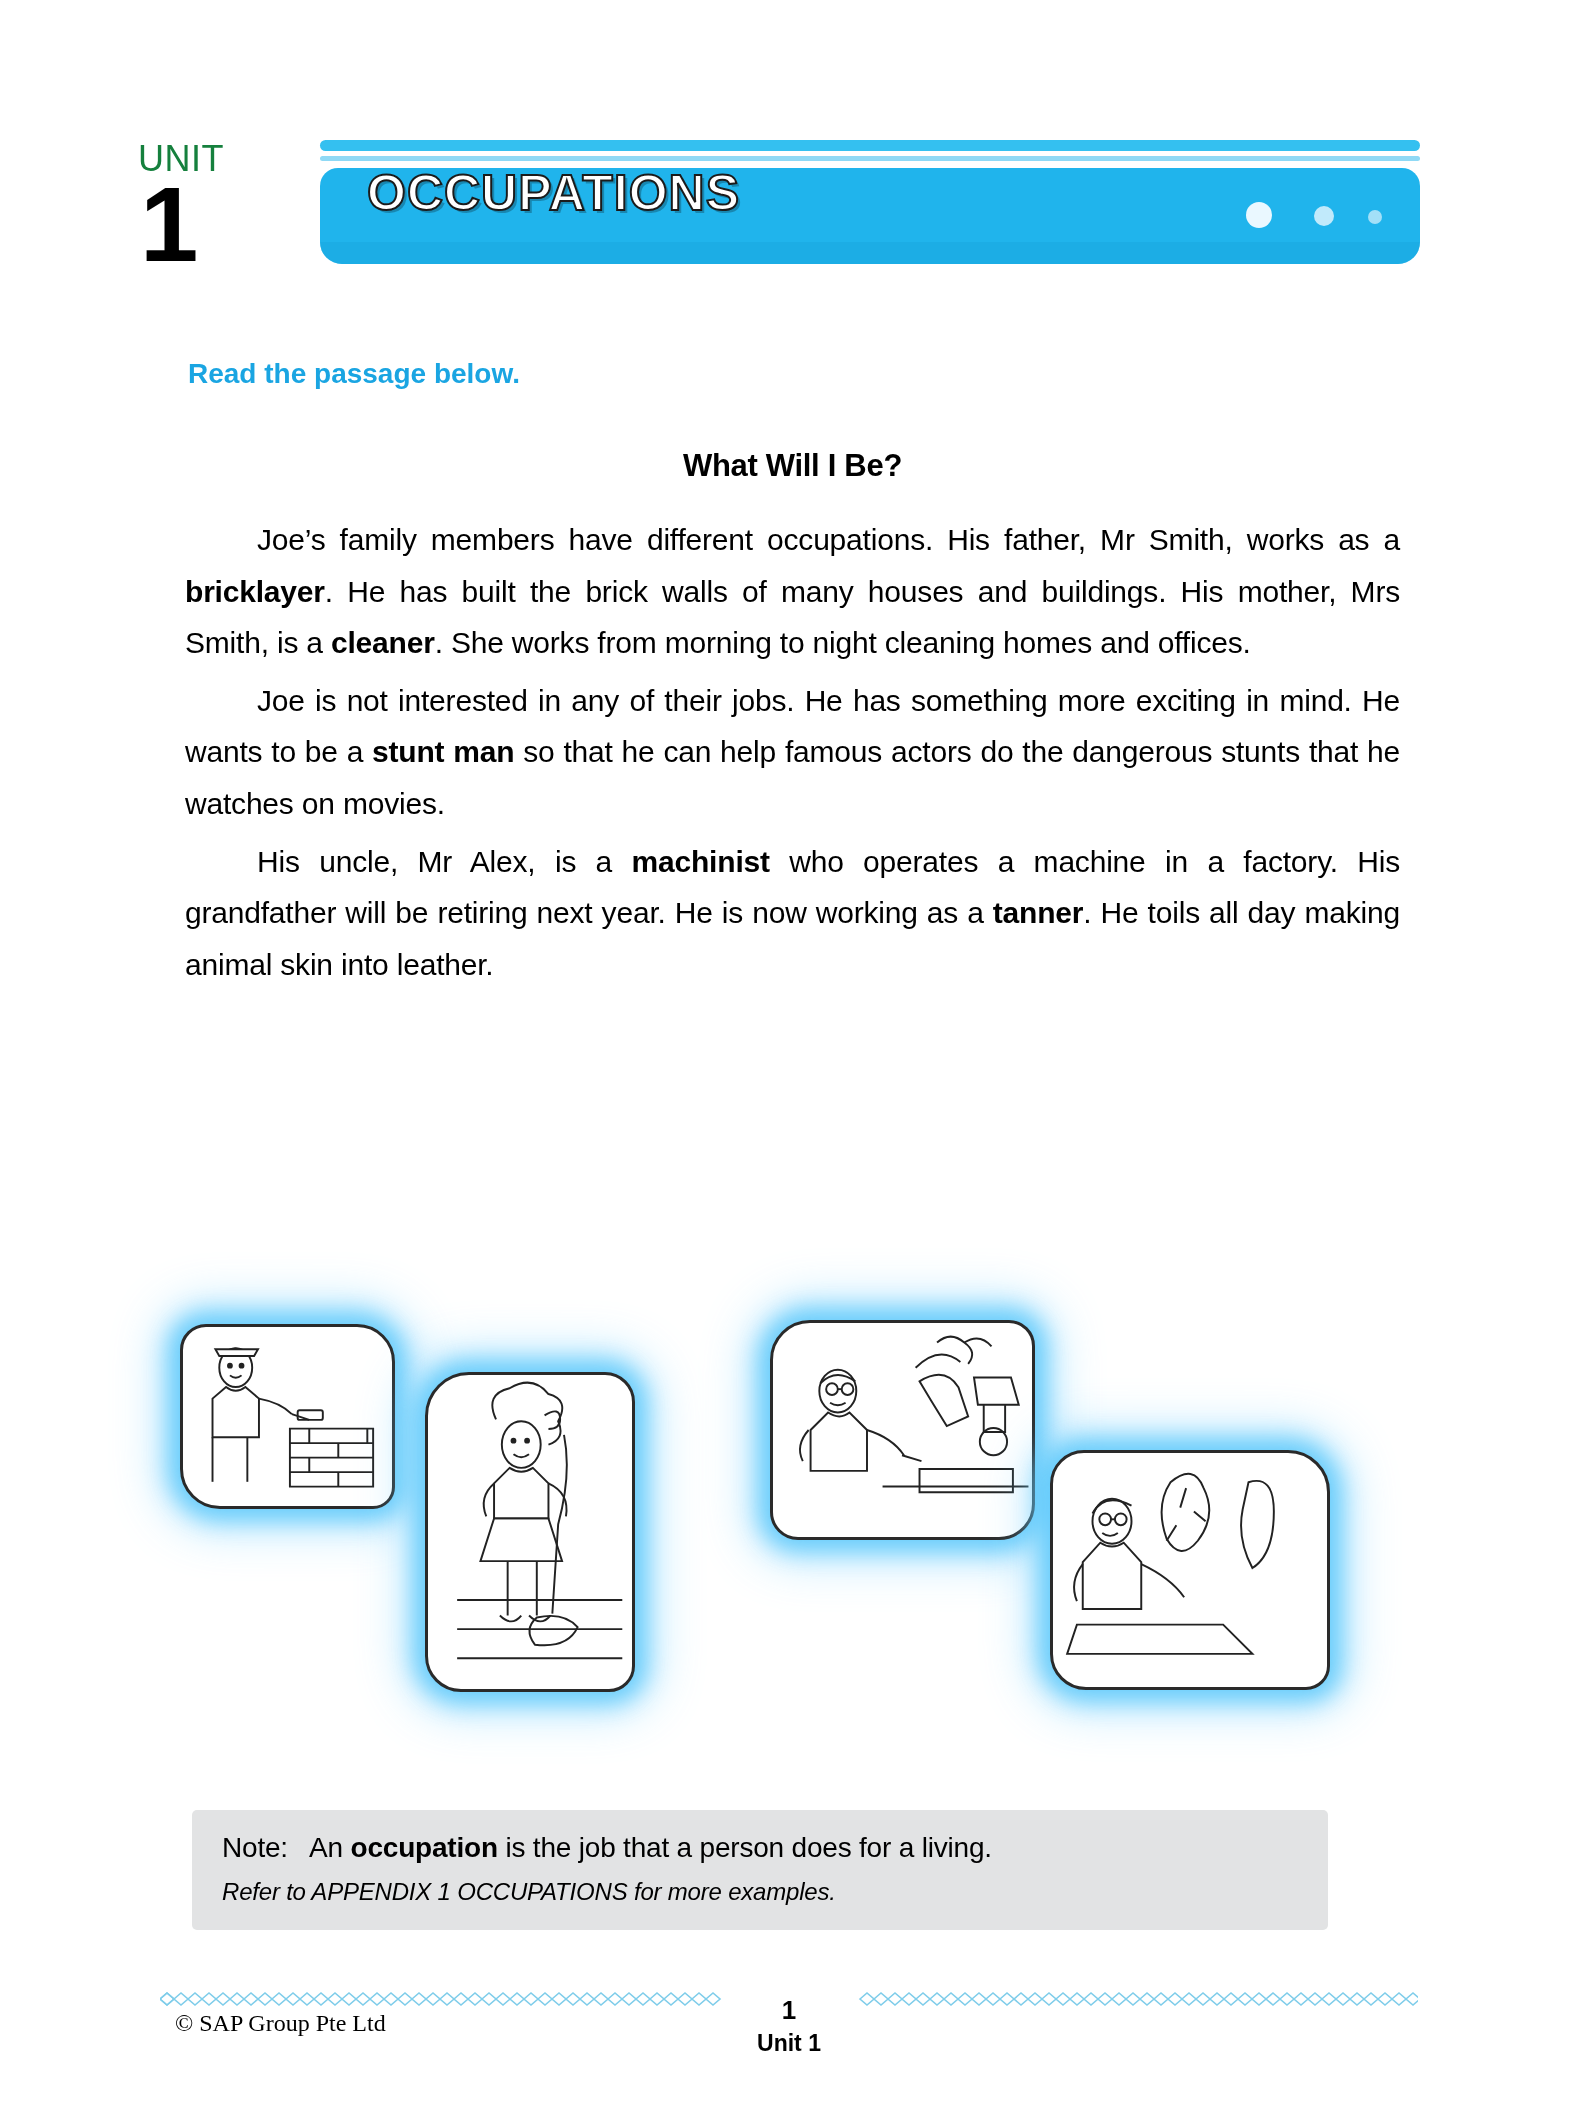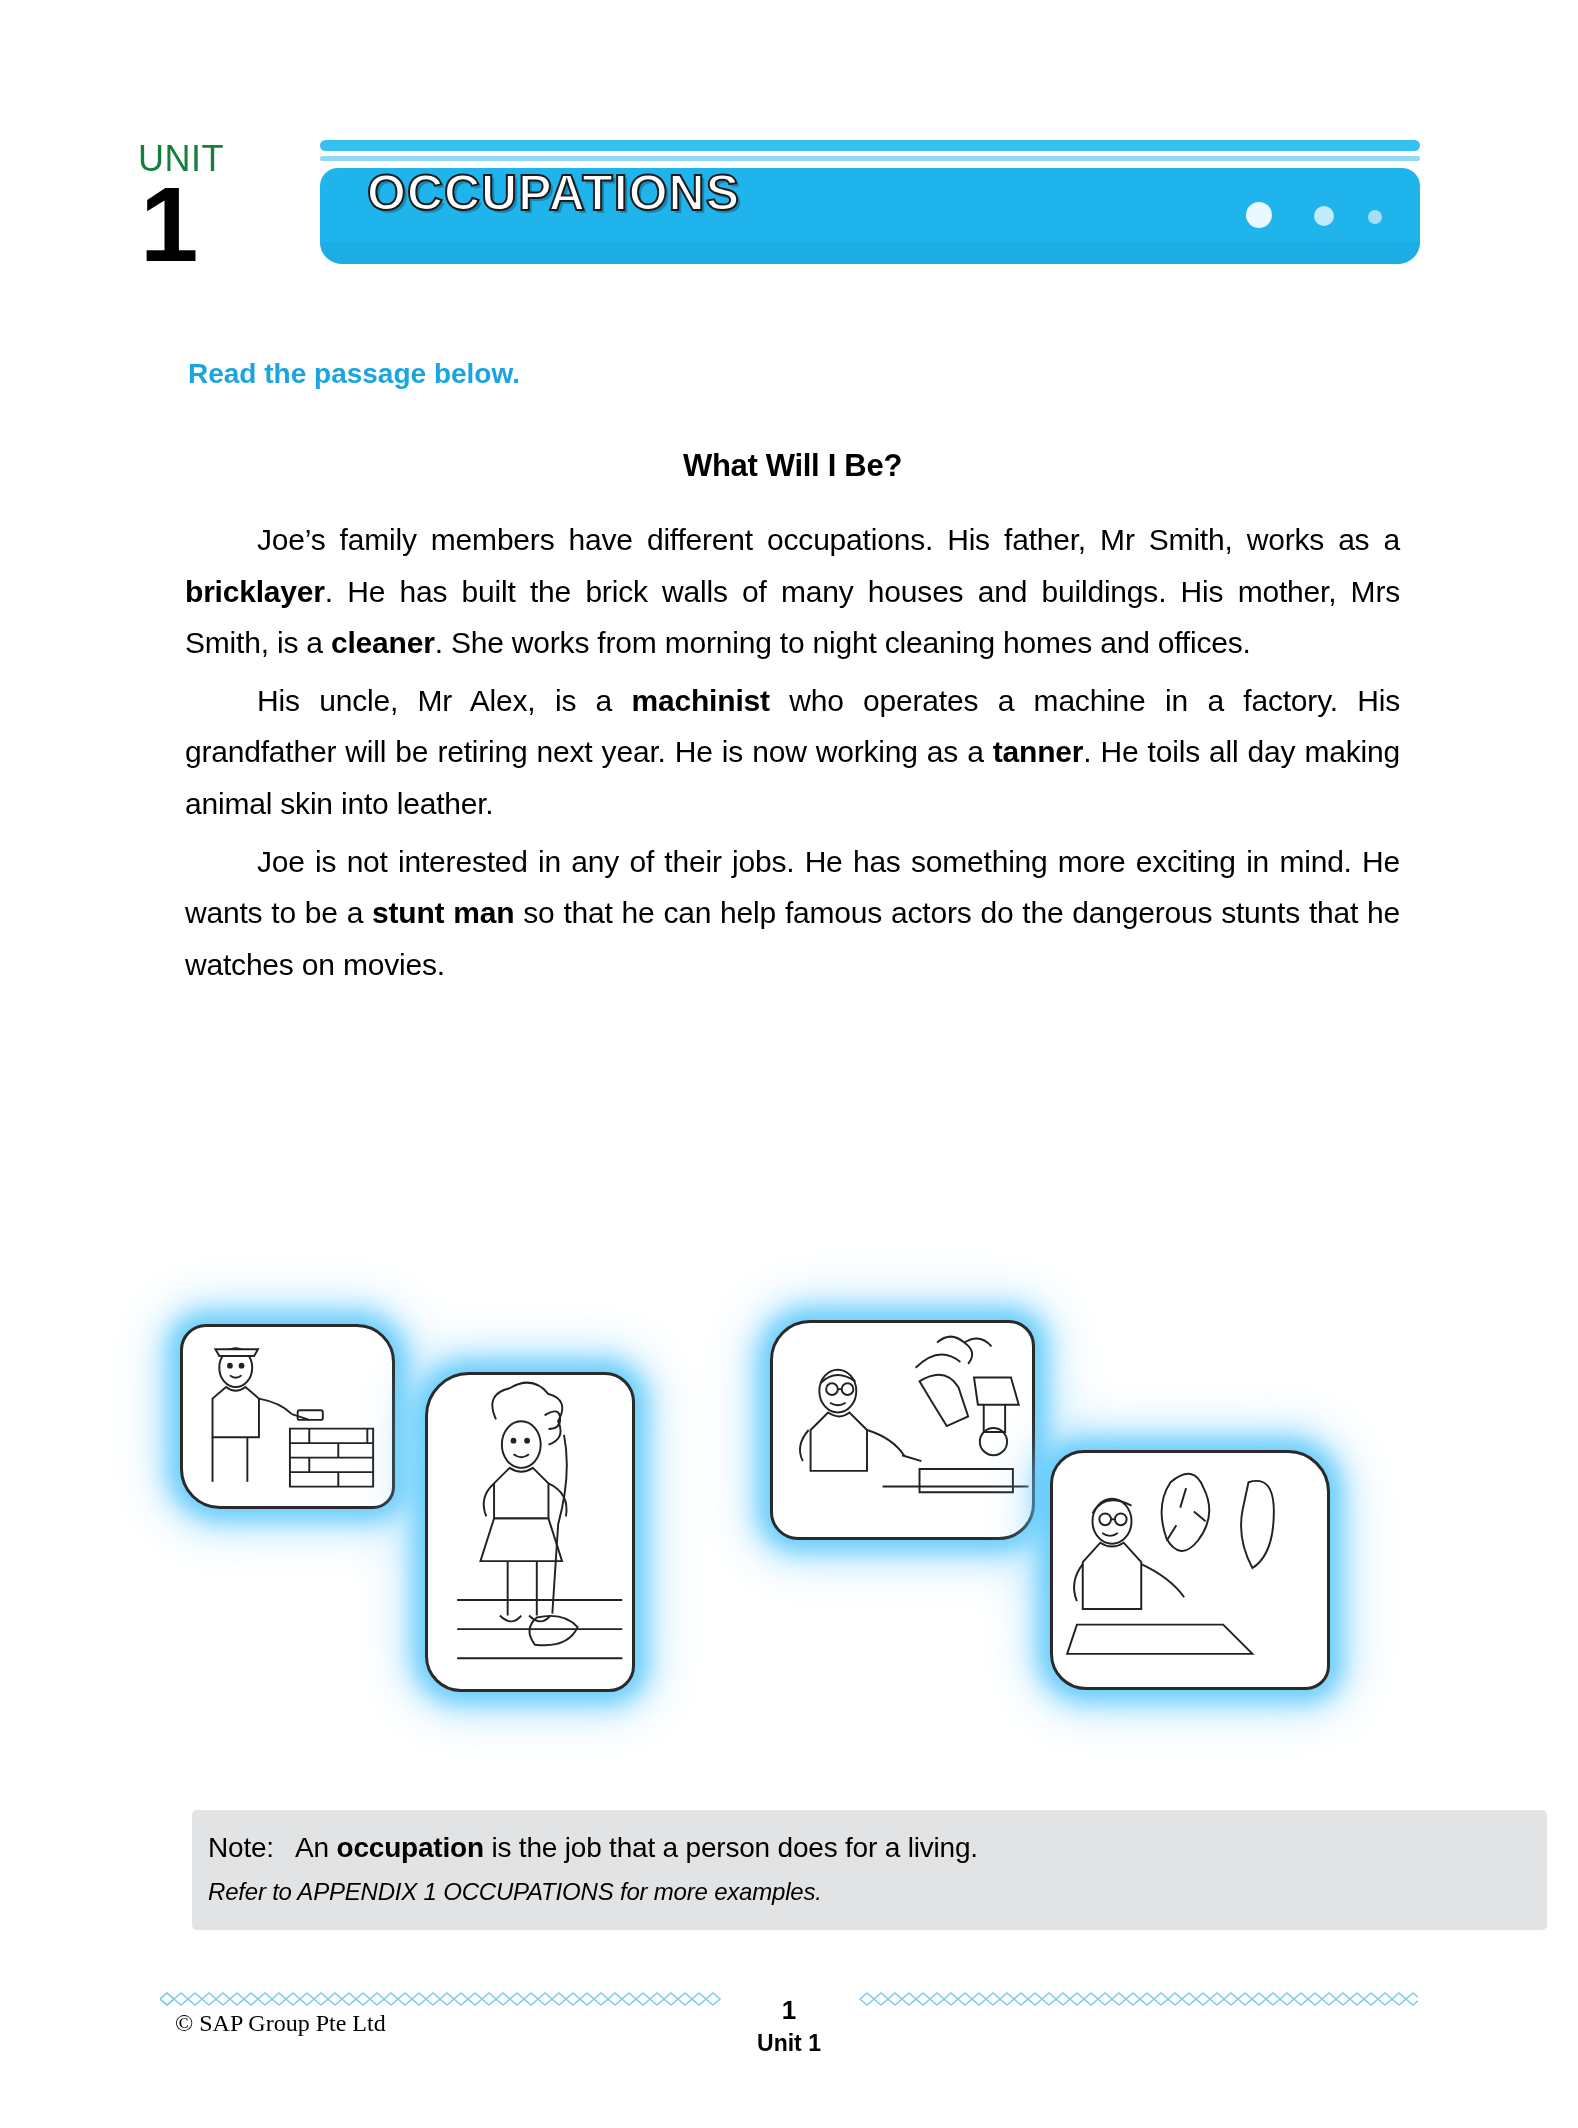--- a/index.html
+++ b/index.html
@@ -158,25 +158,25 @@
   .b3 { left: 600px; top: 20px;  width: 265px; height: 220px; border-radius: 40px 26px 36px 28px; }
   .b4 { left: 880px; top: 150px; width: 280px; height: 240px; border-radius: 34px 42px 24px 36px; }
 
   .sketch { position: absolute; left: 0; top: 0; width: 100%; height: 100%; }
 
   
   .note {
     position: absolute;
     left: 192px;
     top: 1810px;
-    width: 1355px;
+    width: 1136px;
     height: 120px;
     background: #e2e3e4;
     border-radius: 5px;
-    padding: 22px 30px 0 16px;
+    padding: 22px 30px 0 30px;
   }
   .note-line1 {
     font-size: 28px;
     color: #000;
     letter-spacing: -0.2px;
     white-space: pre;
   }
   .note-line1 b { font-weight: 700; }
   .note-line2 {
     font-size: 24px;
@@ -243,22 +243,22 @@
     <div class="dot d1"></div>
     <div class="dot d2"></div>
     <div class="dot d3"></div>
   </div>
 
   <div class="instruction">Read the passage below.</div>
 
   <div class="passage">
     <div class="passage-title">What Will I Be?</div>
     <div class="para justify" id="p0"><span>Joe’s family members have different occupations. His father, Mr Smith, works as a </span><b>bricklayer</b><span>. He has built the brick walls of many houses and buildings. His mother, Mrs Smith, is a </span><b>cleaner</b><span>. She works from morning to night cleaning homes and offices.</span></div>
+    <div class="para justify" id="p2"><span>Joe is not interested in any of their jobs. He has something more exciting in mind. He wants to be a </span><b>stunt man</b><span> so that he can help famous actors do the dangerous stunts that he watches on movies.</span></div>
     <div class="para justify" id="p1"><span>His uncle, Mr Alex, is a </span><b>machinist</b><span> who operates a machine in a factory. His grandfather will be retiring next year. He is now working as a </span><b>tanner</b><span>. He toils all day making animal skin into leather.</span></div>
-    <div class="para justify" id="p2"><span>Joe is not interested in any of their jobs. He has something more exciting in mind. He wants to be a </span><b>stunt man</b><span> so that he can help famous actors do the dangerous stunts that he watches on movies.</span></div>
   </div>
 
   <div class="illus">
 
     <div class="blob b1">
       <svg class="sketch" viewBox="0 0 215 185" fill="none" stroke="#222" stroke-width="2">
         <path d="M40 30 q12 -14 26 -2"></path>
         <ellipse cx="54" cy="42" rx="17" ry="20"></ellipse>
         <path d="M37 30 h36 l4 -7 h-44 z" fill="#fff"></path>
         <circle cx="48" cy="40" r="2" fill="#222"></circle>

